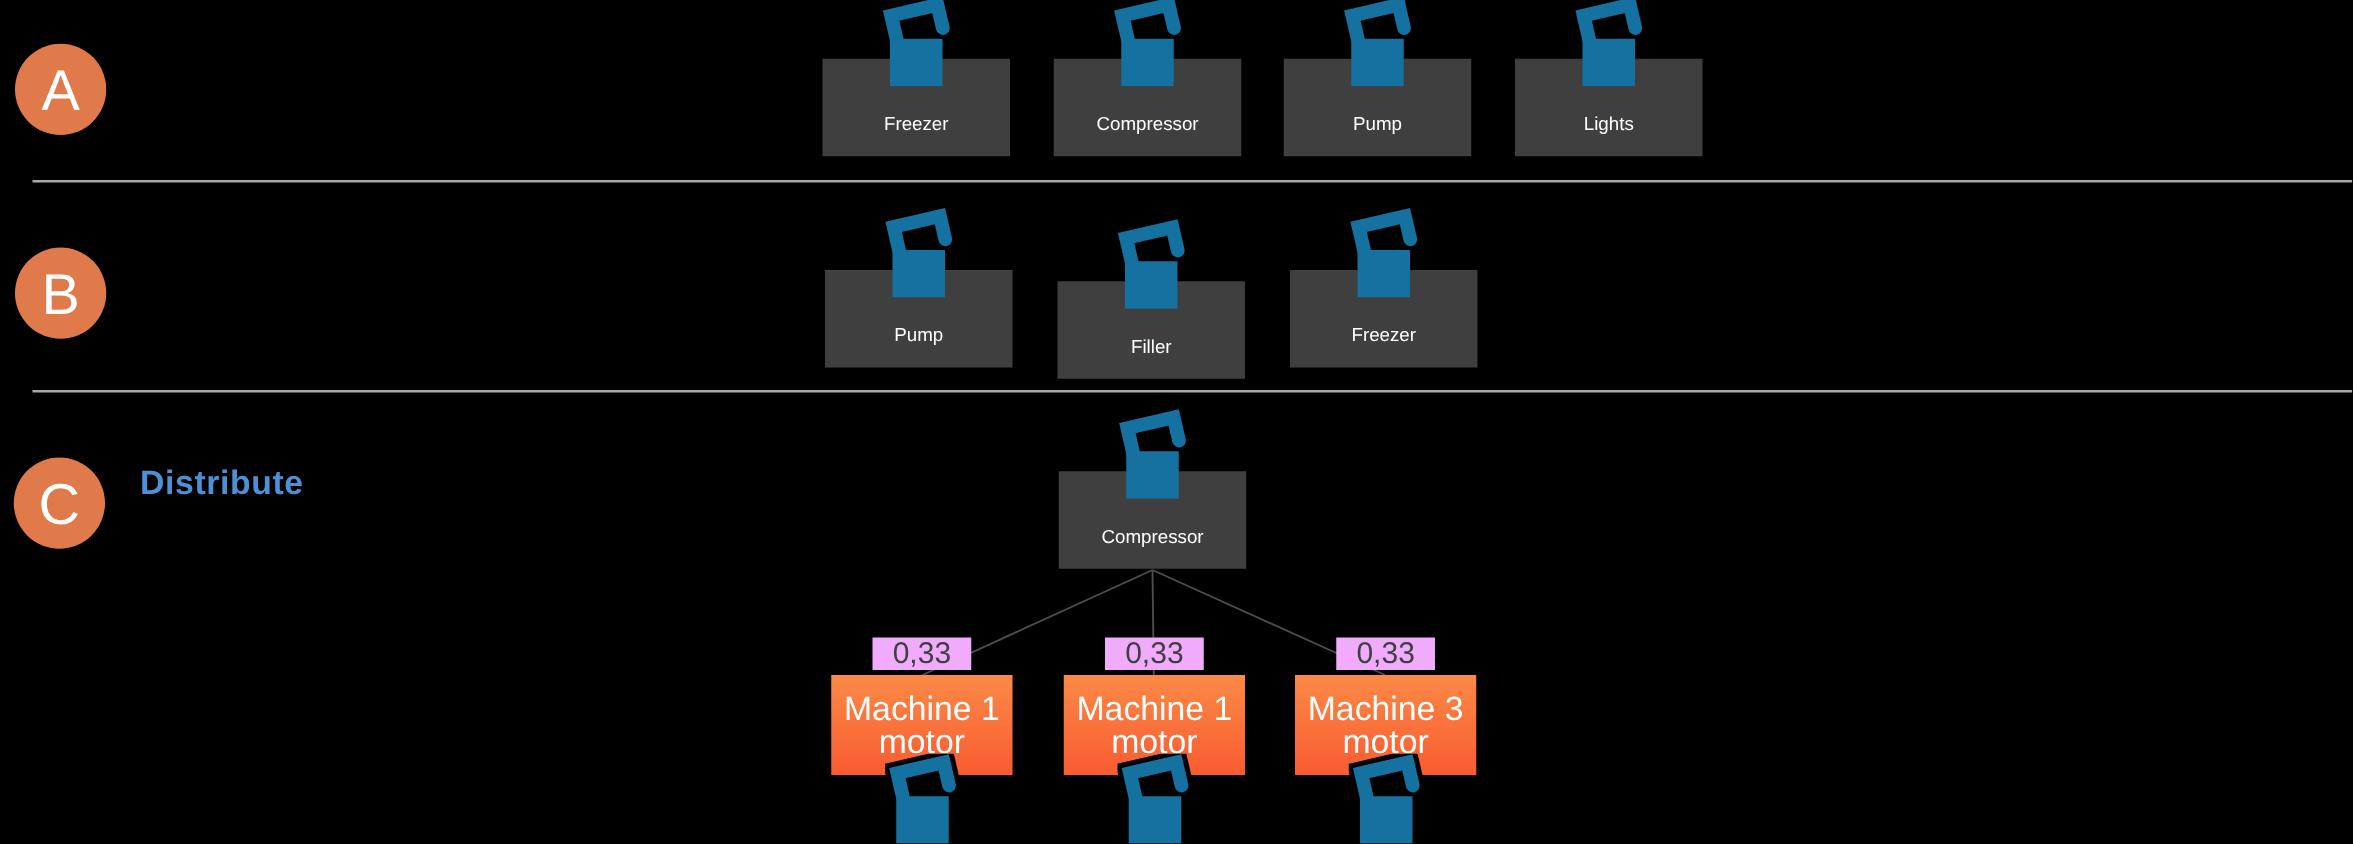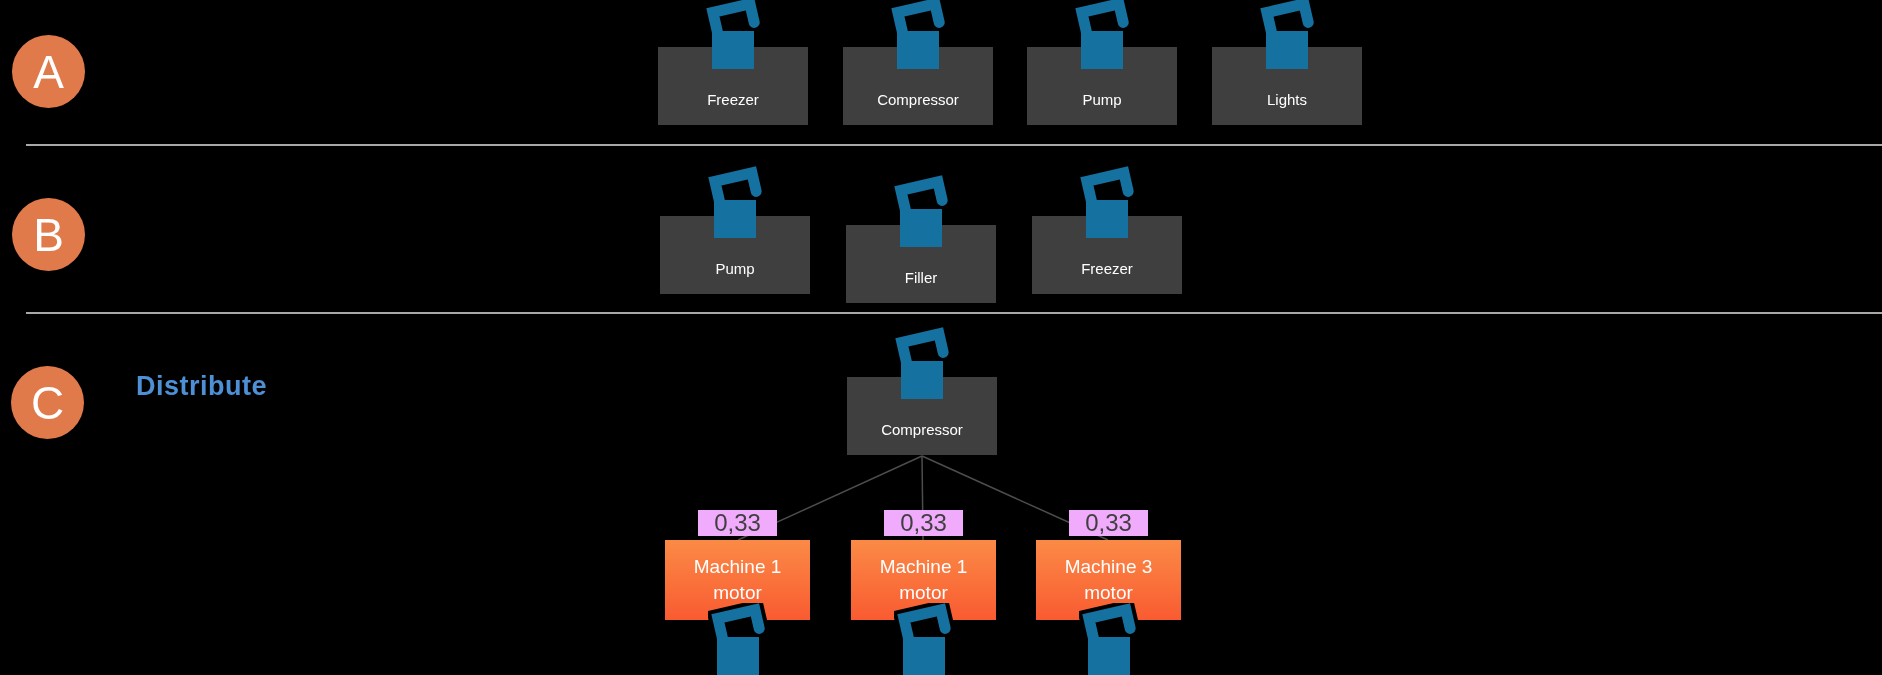--- a/index.html
+++ b/index.html
@@ -14,27 +14,27 @@
     font-size:46px;font-weight:400;line-height:1;
   }
   .device{
     position:absolute;width:150px;height:78px;background:#3f3f3f;
     display:flex;align-items:center;justify-content:center;
   }
   .device-label{color:#fff;font-size:15px;margin-top:26px;}
   .device-icon{position:absolute;top:-50px;left:50%;margin-left:-30px;}
   .section-title{
     position:absolute;left:112px;top:371px;
-    color:#4d90d6;font-size:27px;font-weight:700;letter-spacing:.5px;margin-left:24px;
+    color:#4d90d6;font-size:27px;font-weight:700;letter-spacing:.5px;
   }
   .machine{
     position:absolute;top:540px;width:145px;height:80px;
     background:linear-gradient(180deg,#fb8a46 0%,#f95b31 100%);
     display:flex;flex-direction:column;align-items:center;justify-content:center;
-    color:#fff;font-size:19px;line-height:26px;text-align:center;
+    color:#fff;font-size:27px;line-height:26px;text-align:center;
   }
   .machine-icon{position:absolute;top:63px;left:50%;margin-left:-30px;}
   .weight{
     position:absolute;top:510px;width:79px;height:26px;background:#f0abfc;
     color:#3f3f3f;font-size:24px;display:flex;align-items:center;justify-content:center;
   }
   .connectors{position:absolute;left:650px;top:450px;}
   .hidden-defs{position:absolute;width:0;height:0;overflow:hidden;}
 </style>
 </head>

